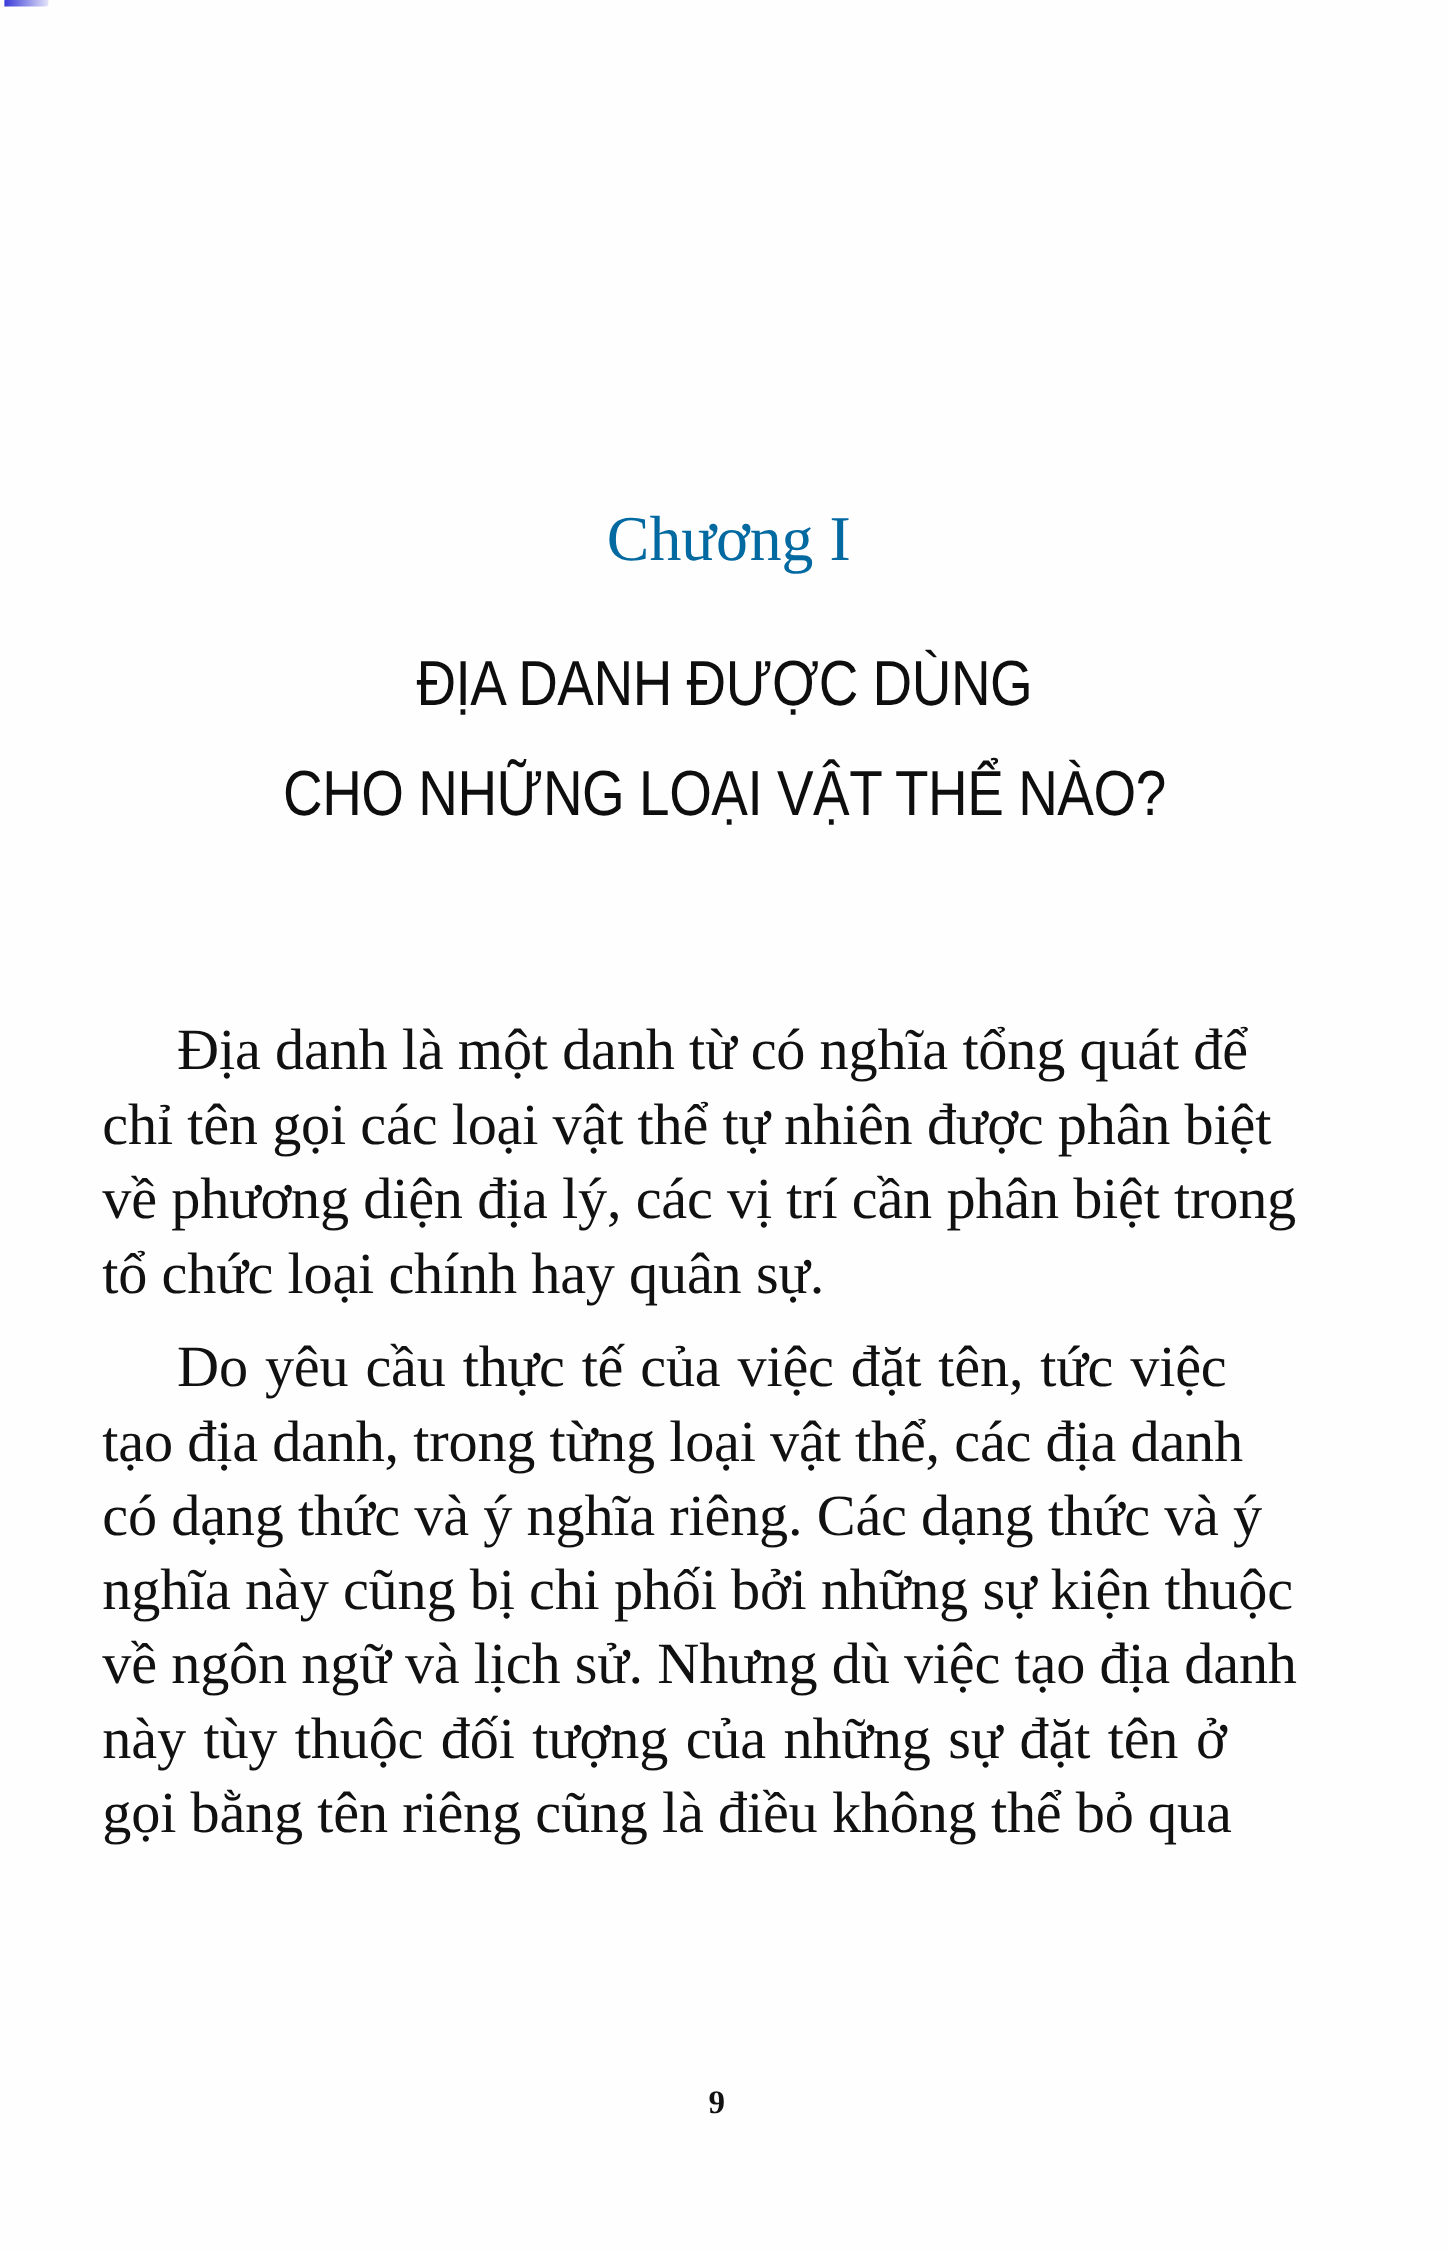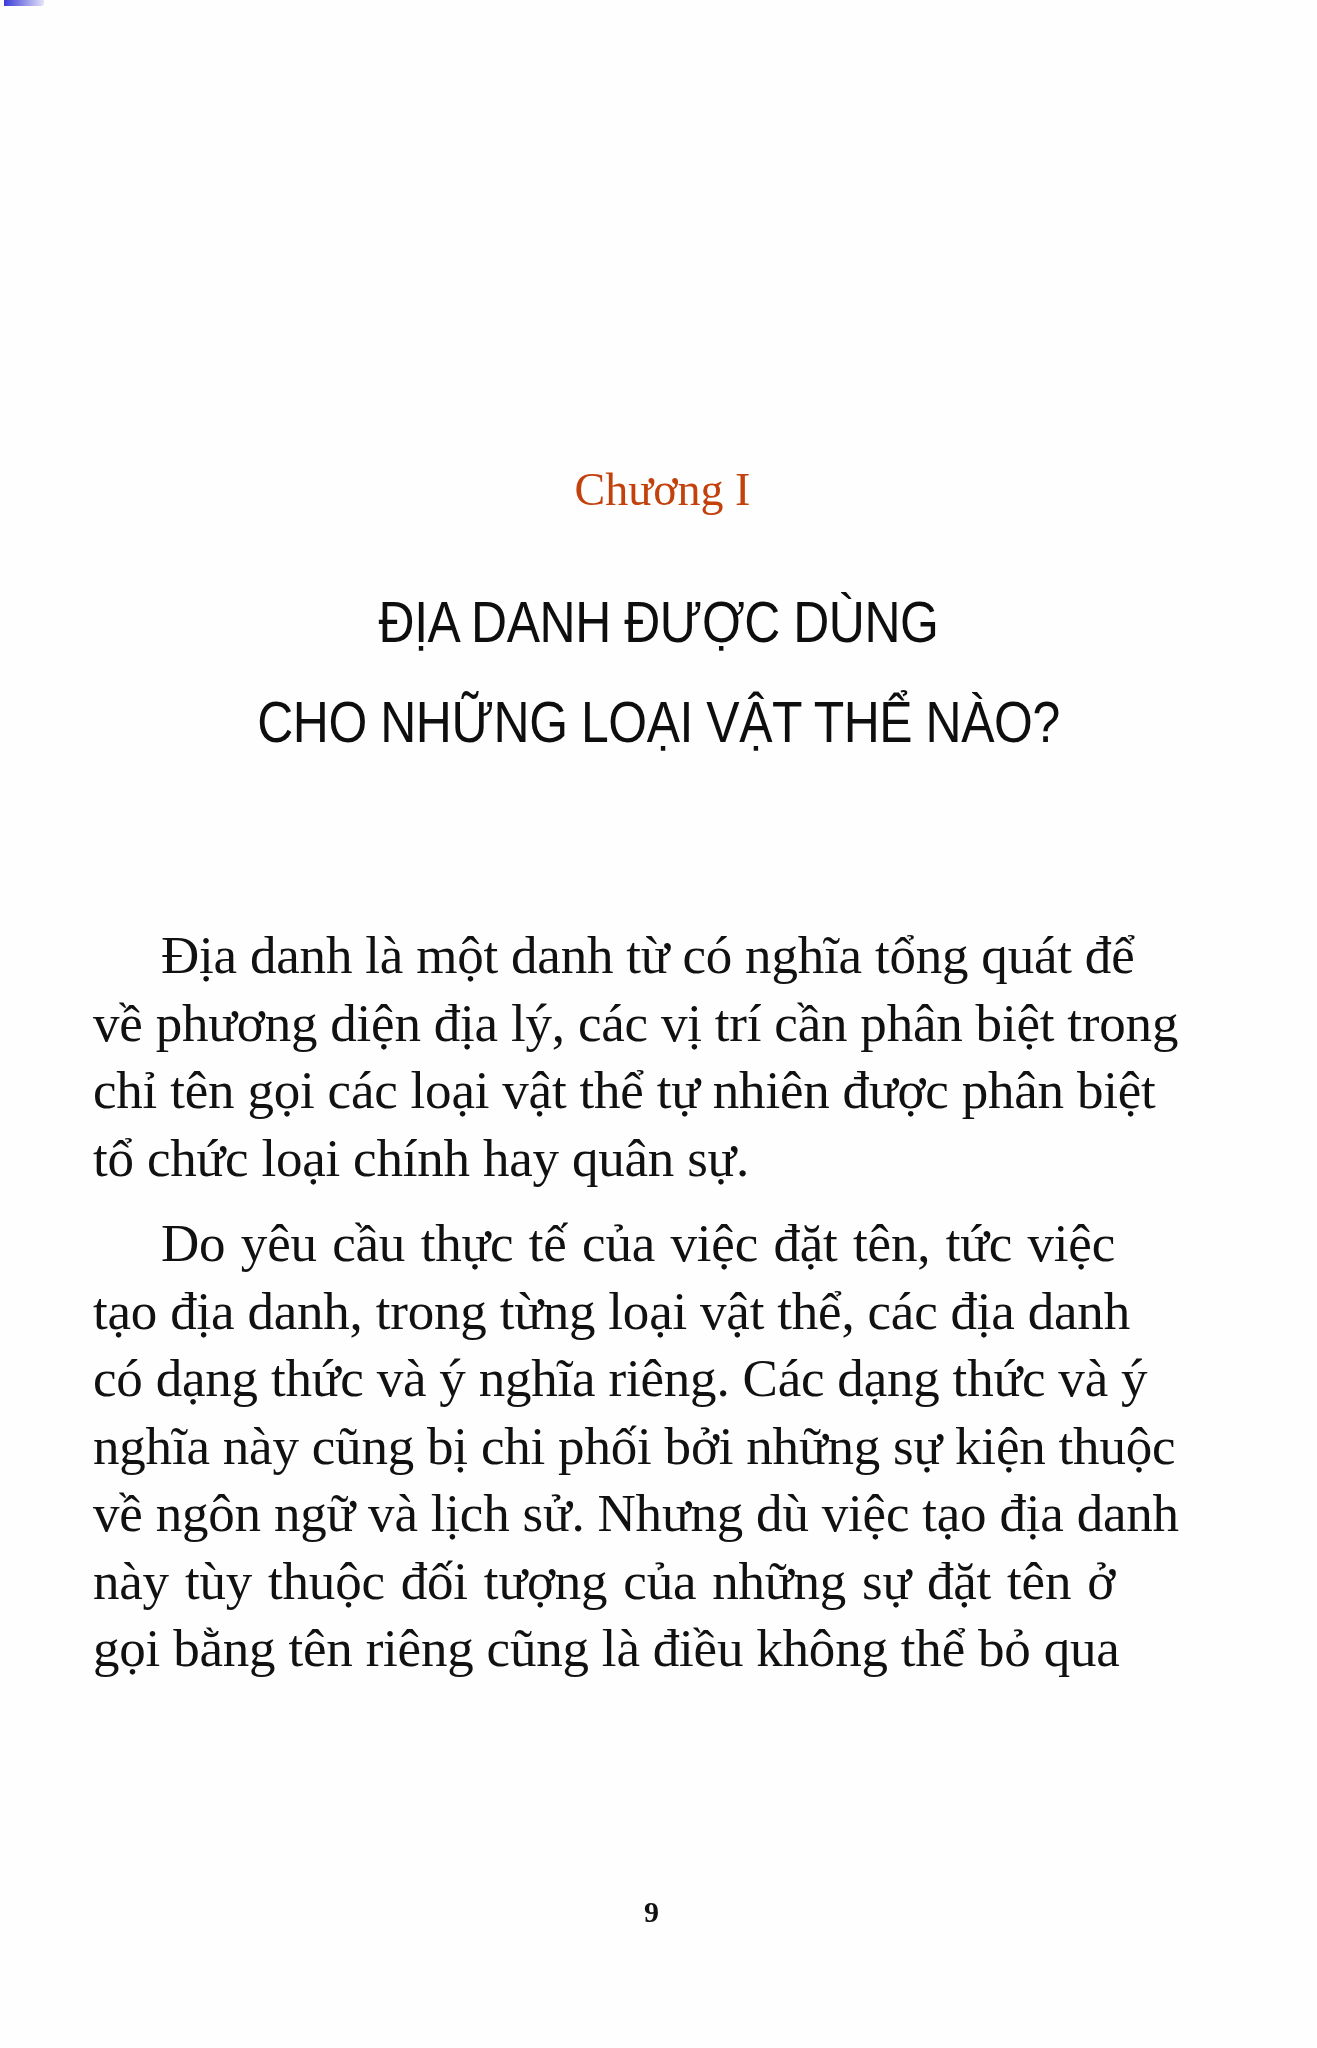--- a/index.html
+++ b/index.html
@@ -31,23 +31,23 @@
       width: 1317px;
       height: 2048px;
     }
     .chapter-label {
       position: absolute;
       top: 462px;
       left: 0;
       width: 1317px;
       text-align: center;
       font-family: "Liberation Serif", "DejaVu Serif", serif;
-      font-size: 46px;
+      font-size: 58px;
       line-height: 56px;
-      color: #c2410c;
+      color: #0369a1;
       padding-left: 8px;
       box-sizing: border-box;
     }
     .chapter-title {
       position: absolute;
       top: 572px;
       left: 0;
       width: 1317px;
       text-align: center;
       font-family: "Liberation Sans", "DejaVu Sans", sans-serif;
@@ -114,22 +114,22 @@
   <div class="chapter-label">Chương I</div>
 
   <h1 class="chapter-title" style="margin:0;font-weight:normal;">
     <span class="title-line">ĐỊA DANH ĐƯỢC DÙNG</span>
     <span class="title-line">CHO NHỮNG LOẠI VẬT THỂ NÀO?</span>
   </h1>
 
   <div class="body-text">
     <div class="paragraph">
       <span class="line indent">Địa danh là một danh từ có nghĩa tổng quát để</span>
+      <span class="line">chỉ tên gọi các loại vật thể tự nhiên được phân biệt</span>
       <span class="line">về phương diện địa lý, các vị trí cần phân biệt trong</span>
-      <span class="line">chỉ tên gọi các loại vật thể tự nhiên được phân biệt</span>
       <span class="line last">tổ chức loại chính hay quân sự.</span>
     </div>
     <div class="paragraph">
       <span class="line indent">Do yêu cầu thực tế của việc đặt tên, tức việc</span>
       <span class="line">tạo địa danh, trong từng loại vật thể, các địa danh</span>
       <span class="line">có dạng thức và ý nghĩa riêng. Các dạng thức và ý</span>
       <span class="line">nghĩa này cũng bị chi phối bởi những sự kiện thuộc</span>
       <span class="line">về ngôn ngữ và lịch sử. Nhưng dù việc tạo địa danh</span>
       <span class="line">này tùy thuộc đối tượng của những sự đặt tên ở</span>
       <span class="line">gọi bằng tên riêng cũng là điều không thể bỏ qua</span>

